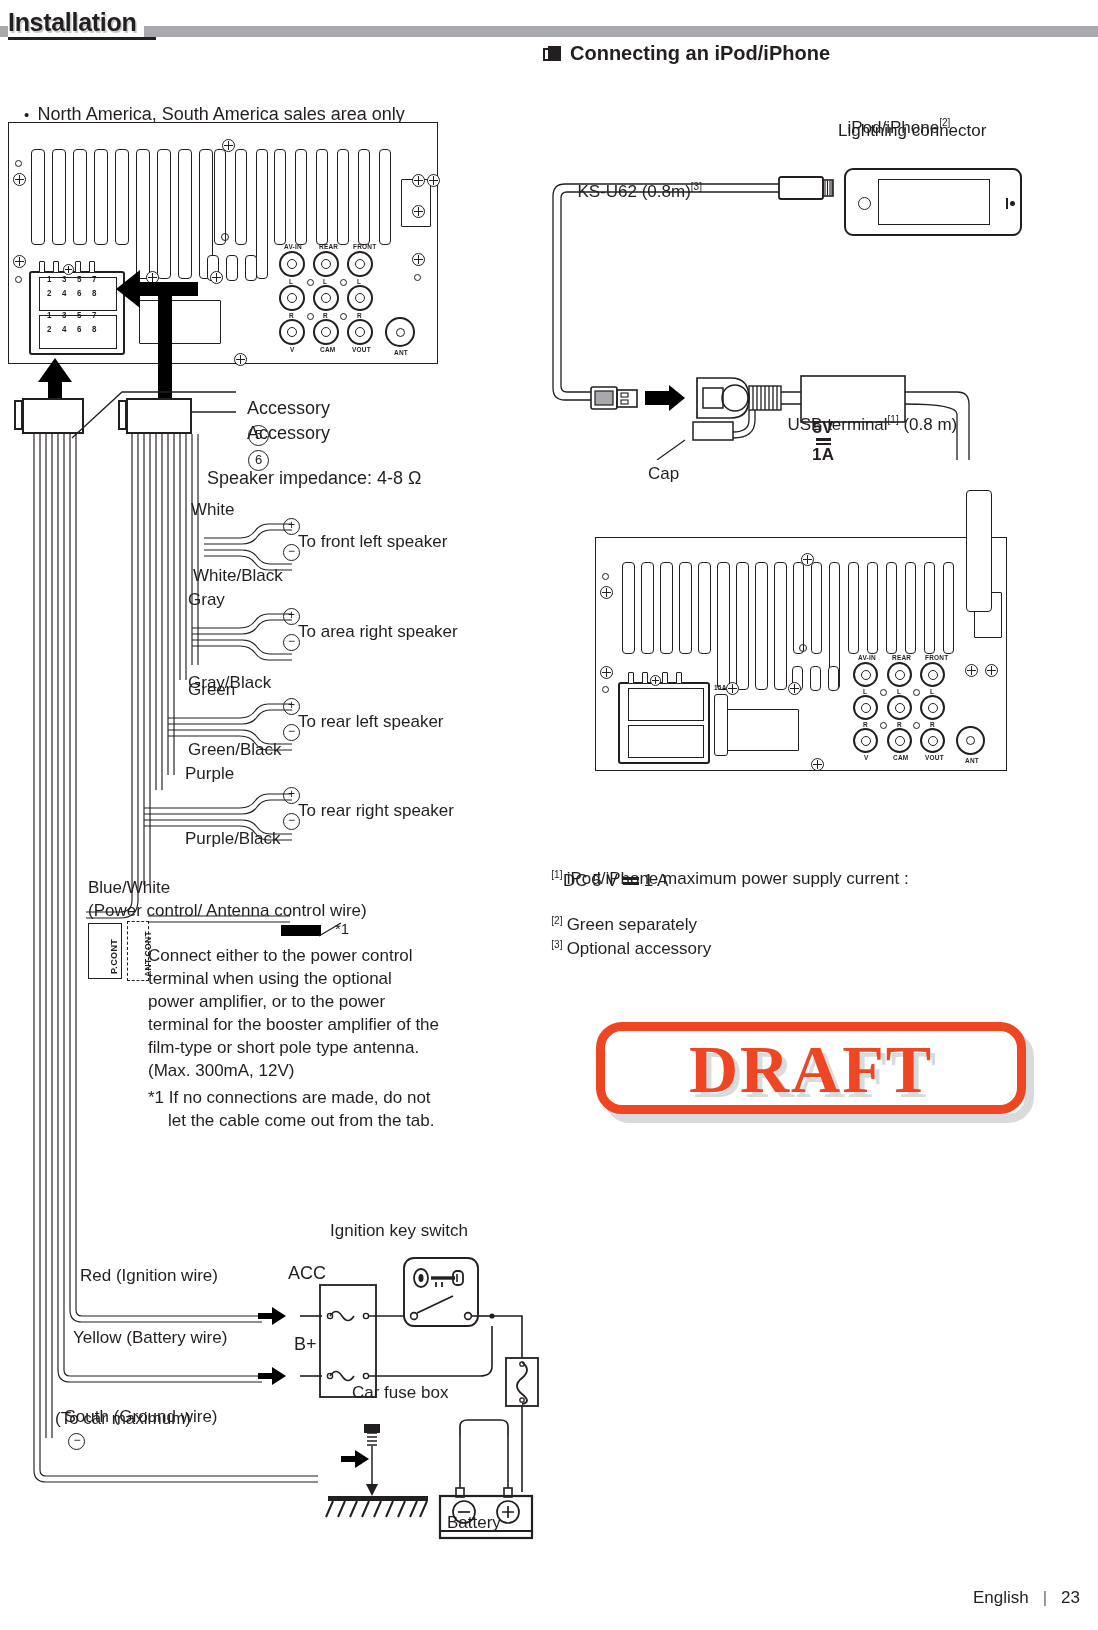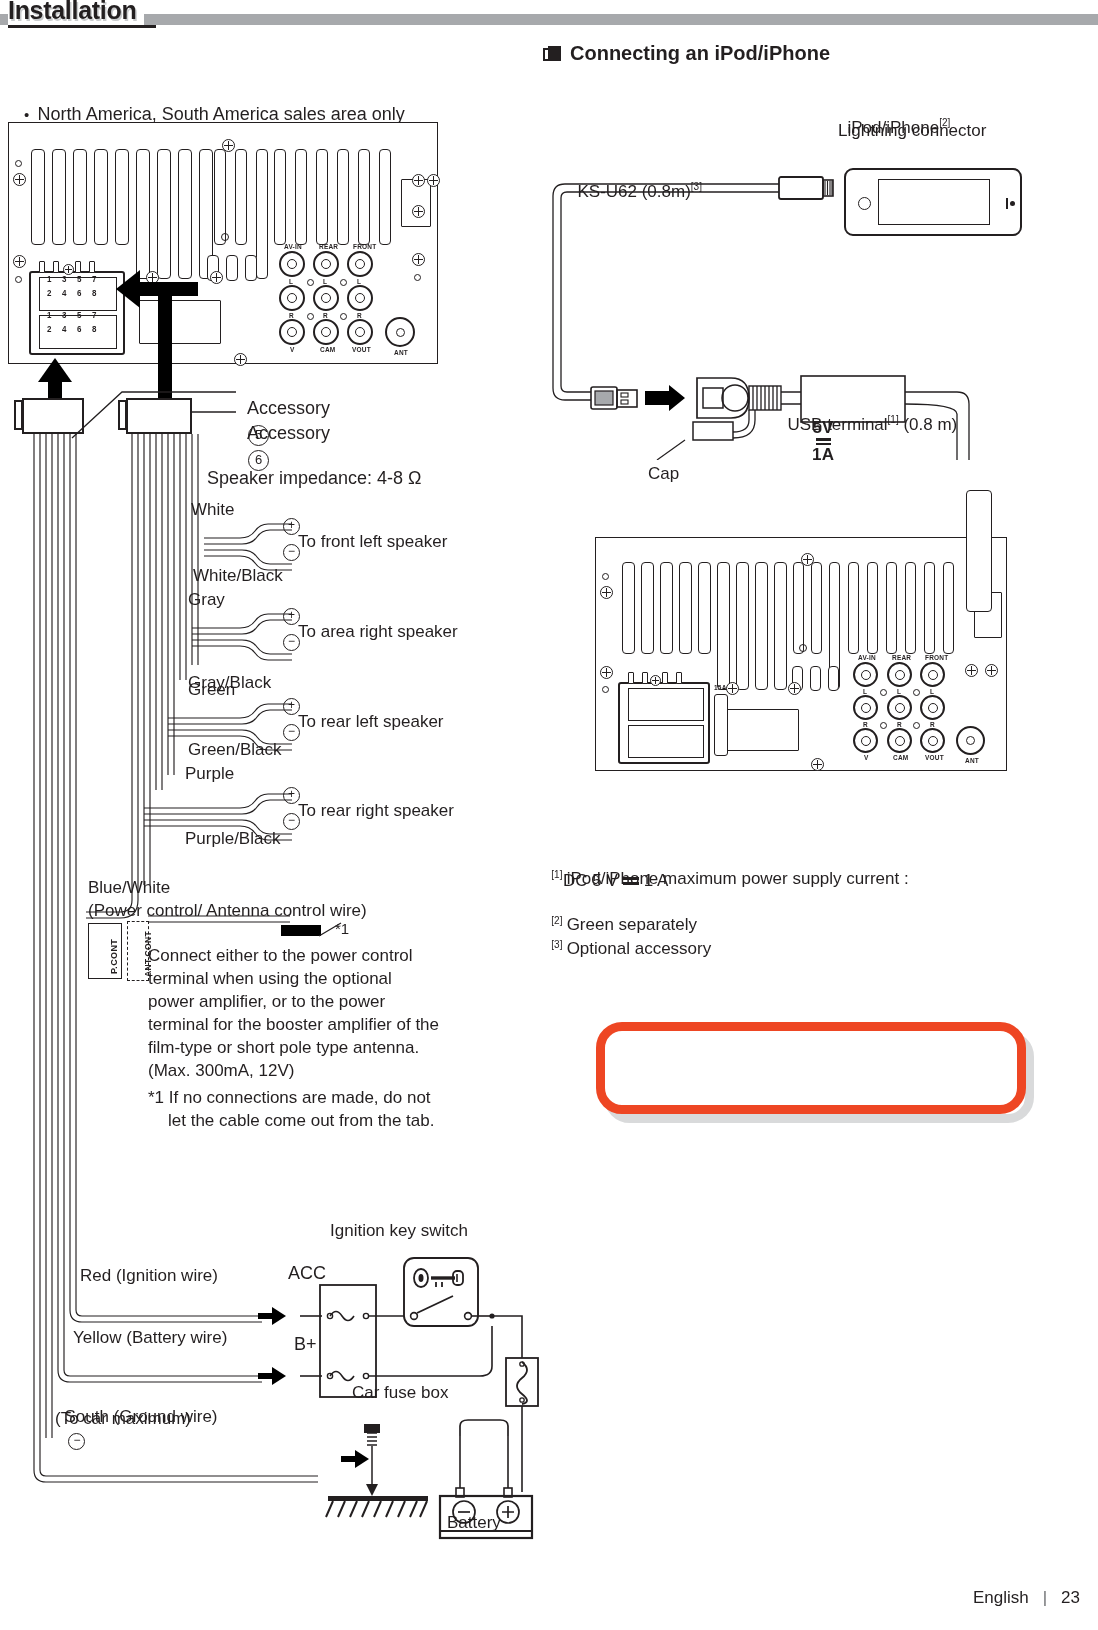--- a/index.html
+++ b/index.html
@@ -5,21 +5,21 @@
   html,body{margin:0;padding:0;}
   body{
     width:1098px;height:1630px;
     background:#ffffff;
     font-family:"Liberation Sans", sans-serif;
     color:#231f20;
     position:relative;
     overflow:hidden;
   }
   
-  #page-header{position:absolute;left:0;top:0;width:892px;height:30px;}
+  #page-header{position:absolute;left:0;top:12px;width:892px;height:30px;}
   #header-rule{position:absolute;left:0;top:14px;width:1098px;height:11px;background:#a7a9ac;}
   #header-title{
     position:absolute;left:8px;top:-4px;
     font-size:25px;font-weight:bold;letter-spacing:-0.3px;
     color:#231f20;background:#fff;padding-right:8px;
     text-shadow:1.5px 1.5px 0 #c9cbcd;
   }
   #header-underline{position:absolute;left:8px;top:25px;width:148px;height:3px;background:#231f20;}
 
   
@@ -643,17 +643,18 @@
 <div class="t sm" style="left:543px;top:895px;">
   <sup>[2]</sup> <span style="font-size:17px;">Green separately</span>
 </div>
 <div class="t sm" style="left:543px;top:919px;">
   <sup>[3]</sup> <span style="font-size:17px;">Optional accessory</span>
 </div>
 
 <div id="draft">
   <div class="shadow"></div>
   <div class="bx"></div>
+  <div class="txt">DRAFT</div>
 </div>
 
 <div id="footer">
   <span>English</span><span class="sep">|</span><span>23</span>
 </div>
 
 </body></html>

